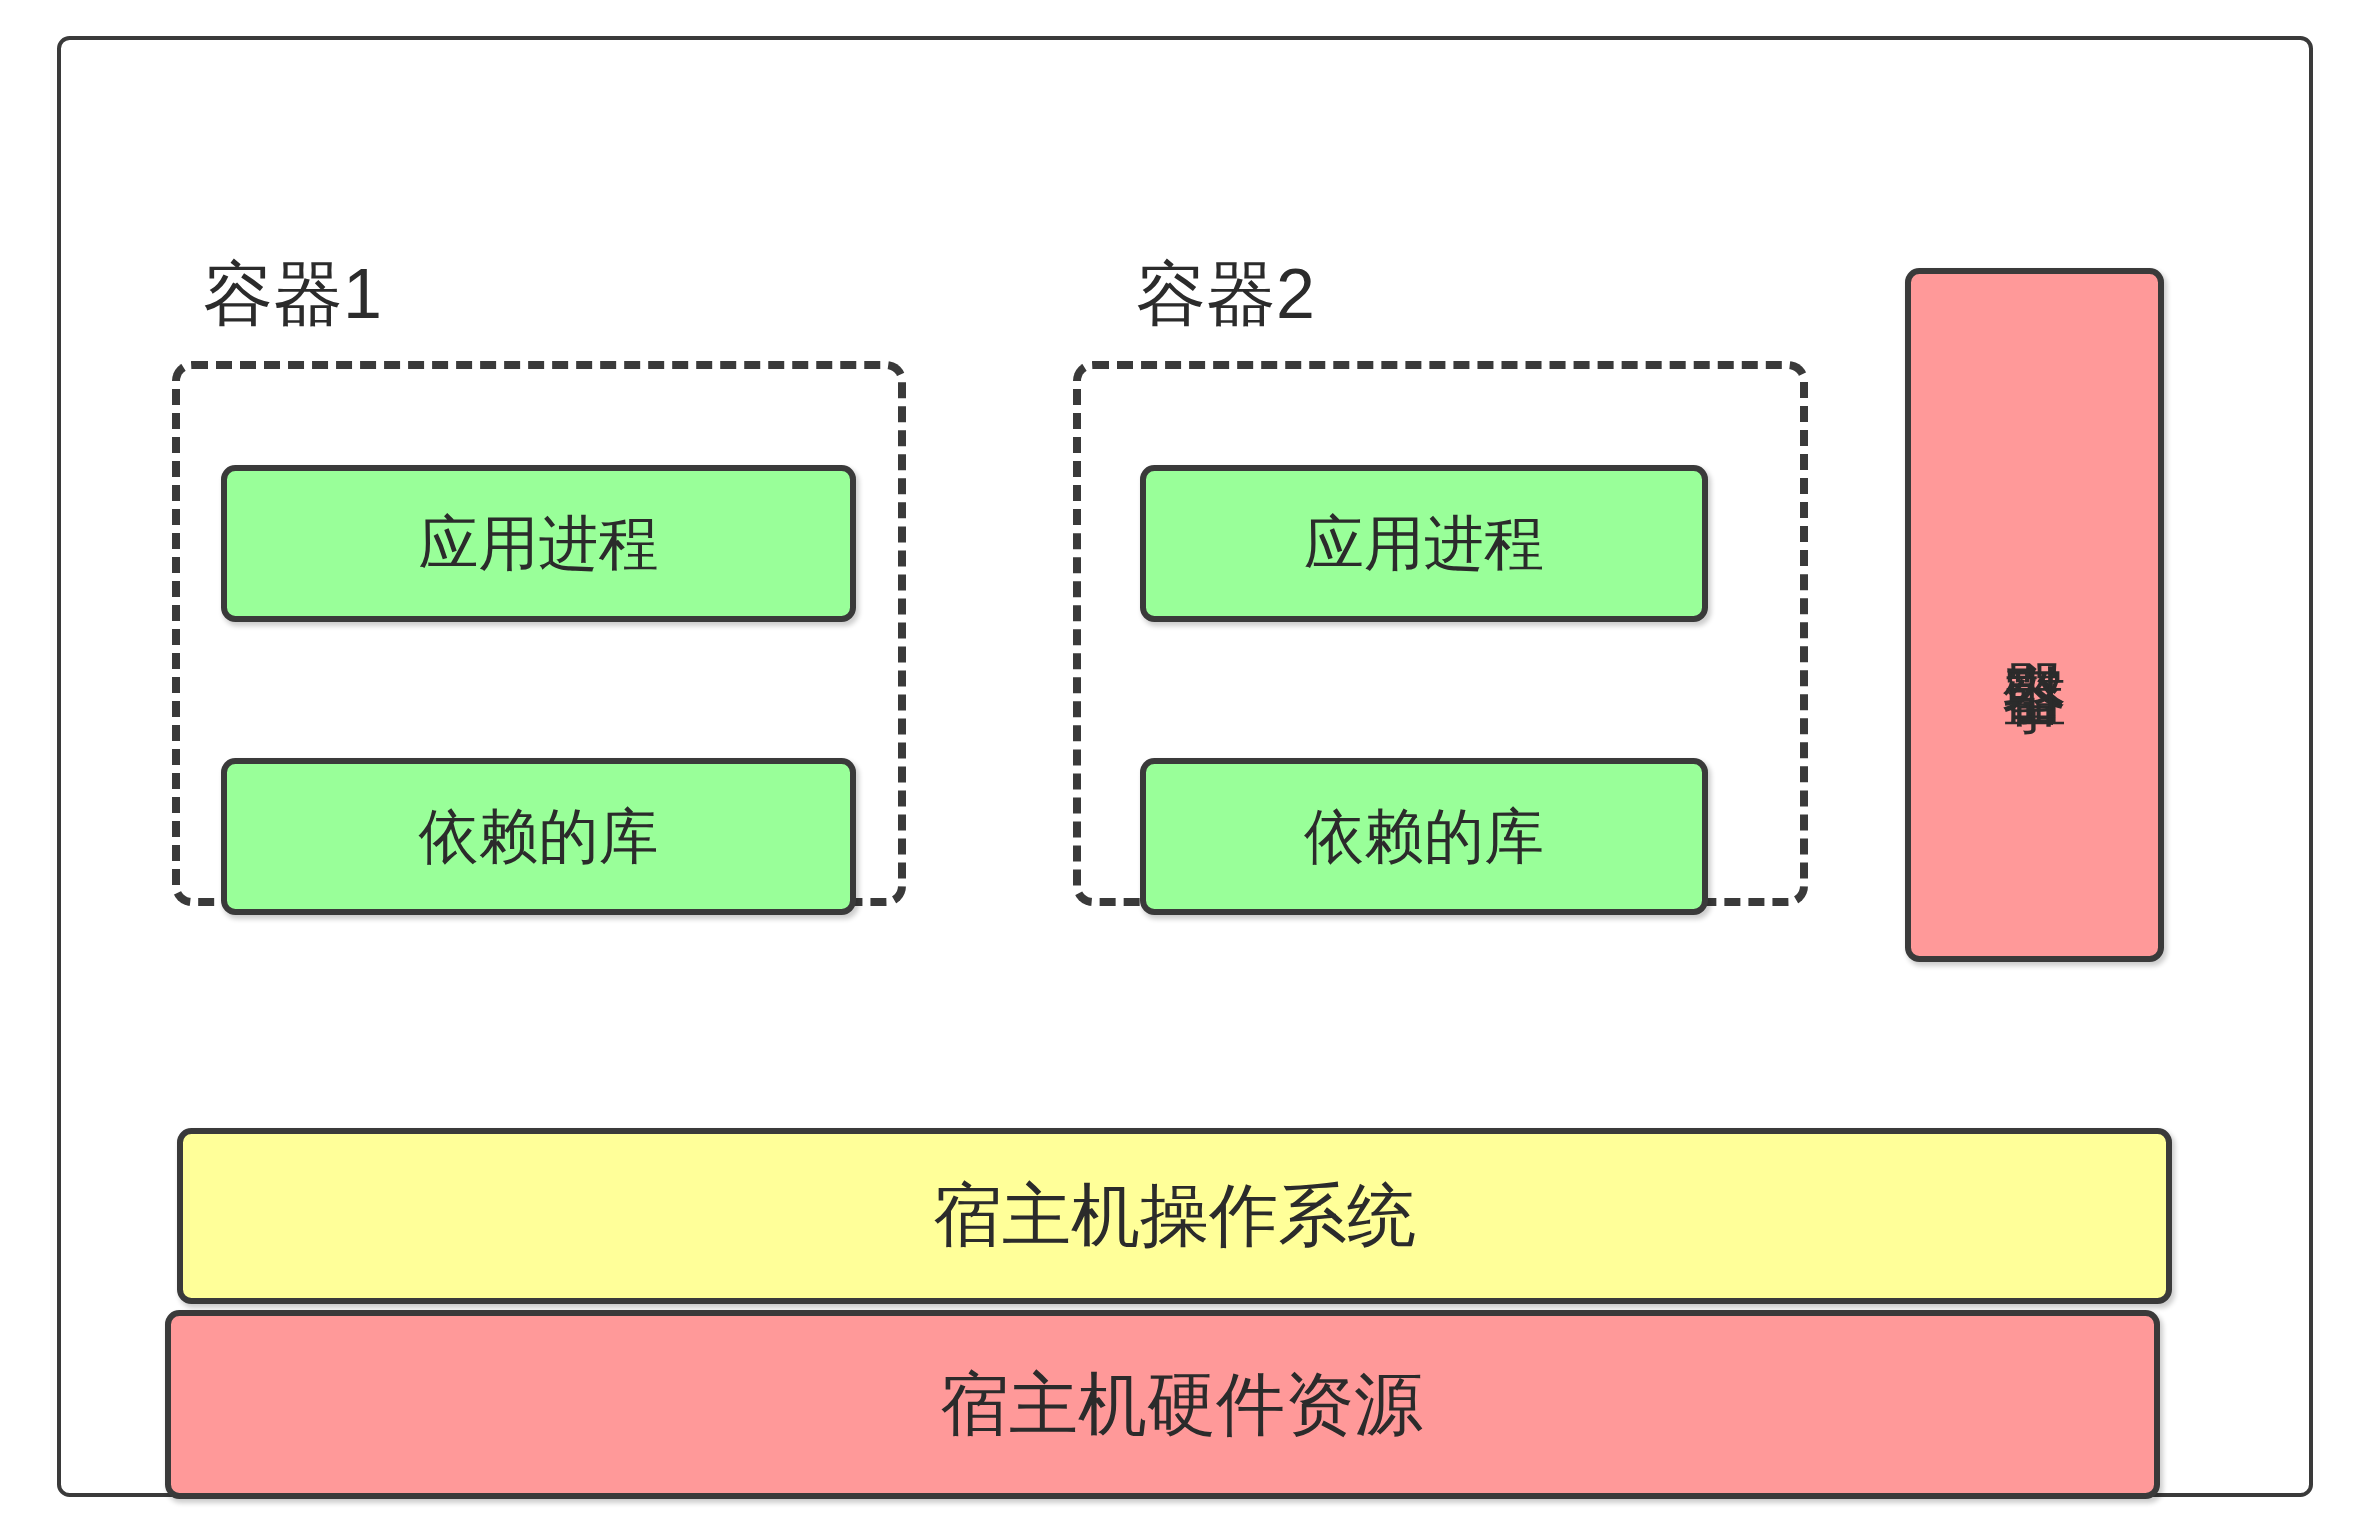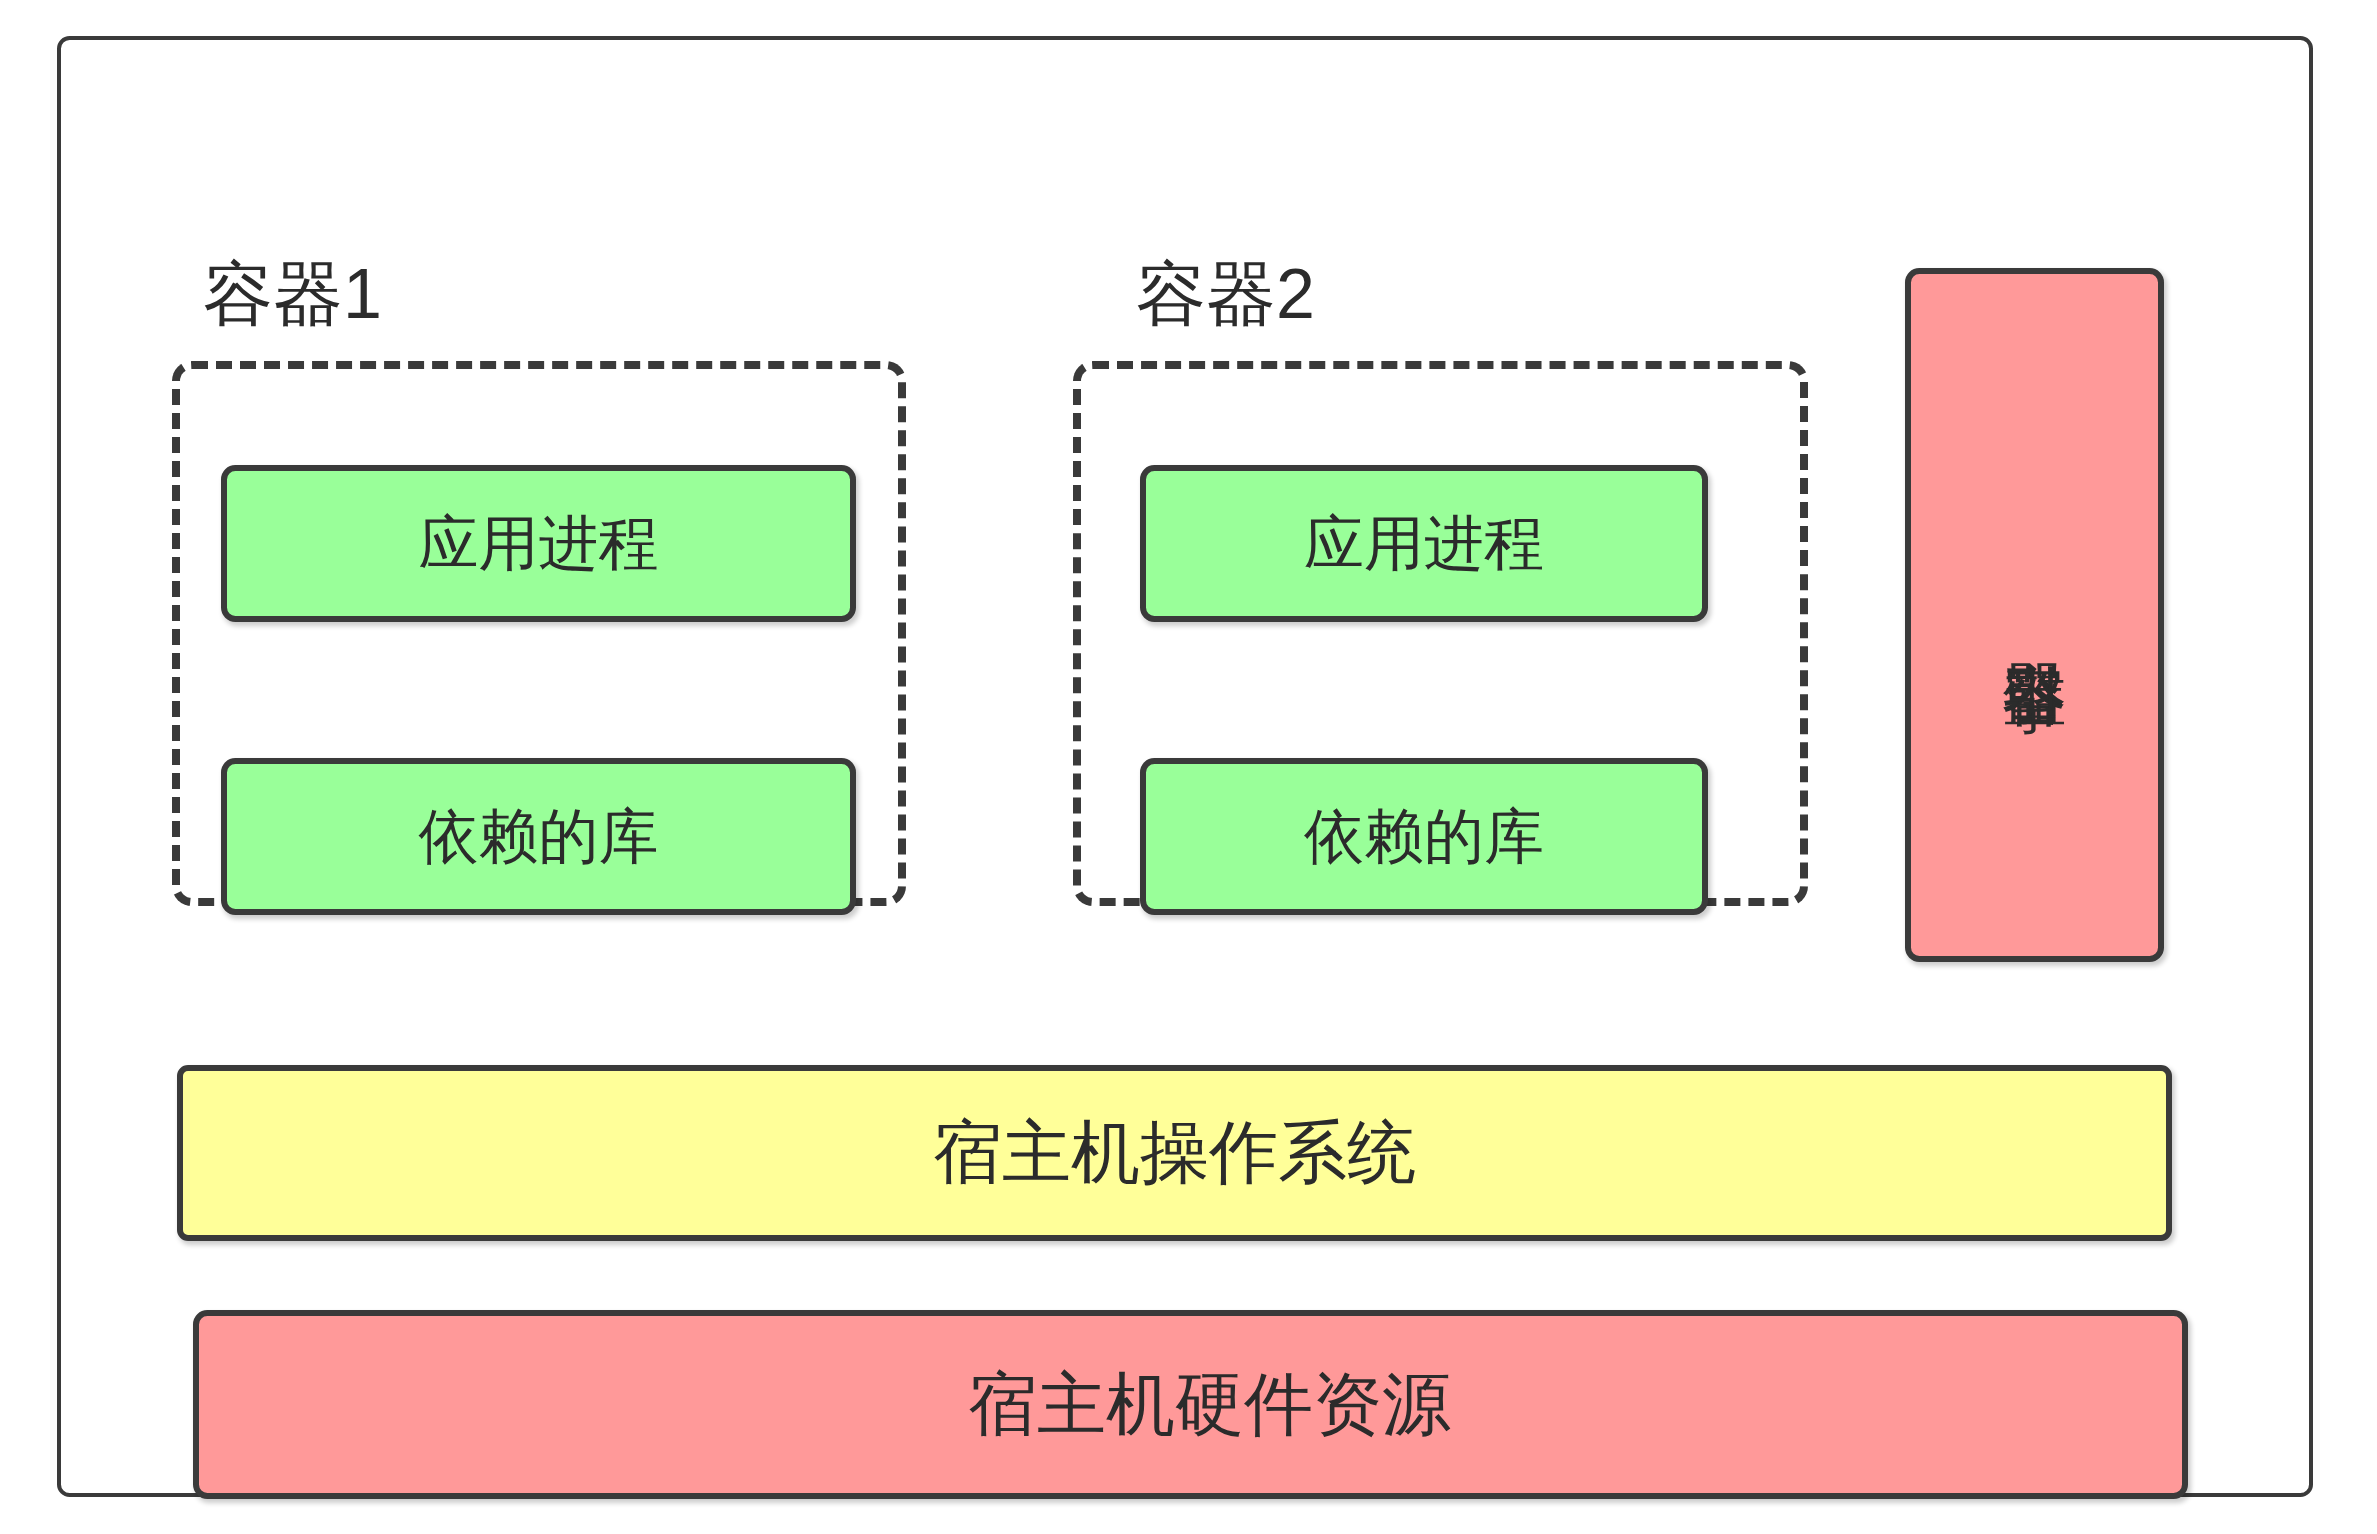--- a/index.html
+++ b/index.html
@@ -117,23 +117,23 @@
     </div>
 
     <div class="node node-green" style="left: 1079px; top: 670px; width: 568px; height: 157px;">
       <span class="node-label">依赖的库</span>
     </div>
 
     <div class="node node-red node-vertical" style="left: 1844px; top: 180px; width: 259px; height: 694px;">
       <span class="node-label-vertical">容器引擎</span>
     </div>
 
-    <div class="node node-yellow" style="left: 116px; top: 977px; width: 1995px; height: 176px; border-radius: 11px;">
+    <div class="node node-yellow" style="left: 116px; top: 1040px; width: 1995px; height: 176px;">
       <span class="node-label-wide">宿主机操作系统</span>
     </div>
 
-    <div class="node node-red" style="left: 132px; top: 1222px; width: 1995px; height: 189px; padding-left: 38px;">
+    <div class="node node-red" style="left: 104px; top: 1222px; width: 1995px; height: 189px; padding-left: 38px;">
       <span class="node-label-wide">宿主机硬件资源</span>
     </div>
 
   </div>
 </div>
 
 
 </body></html>

